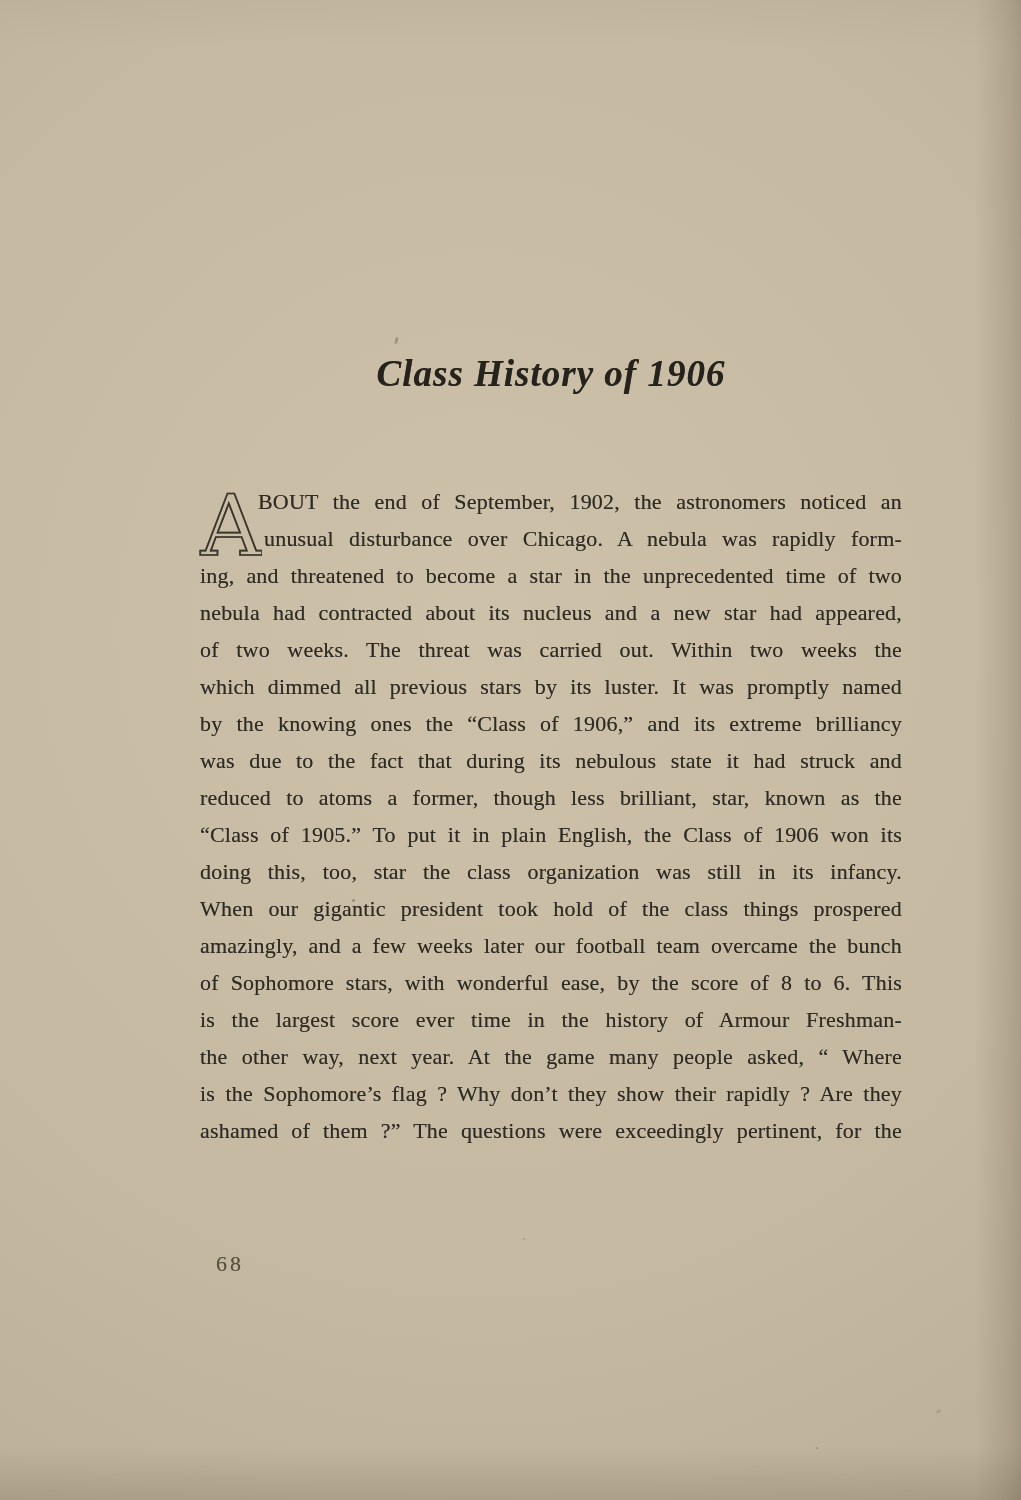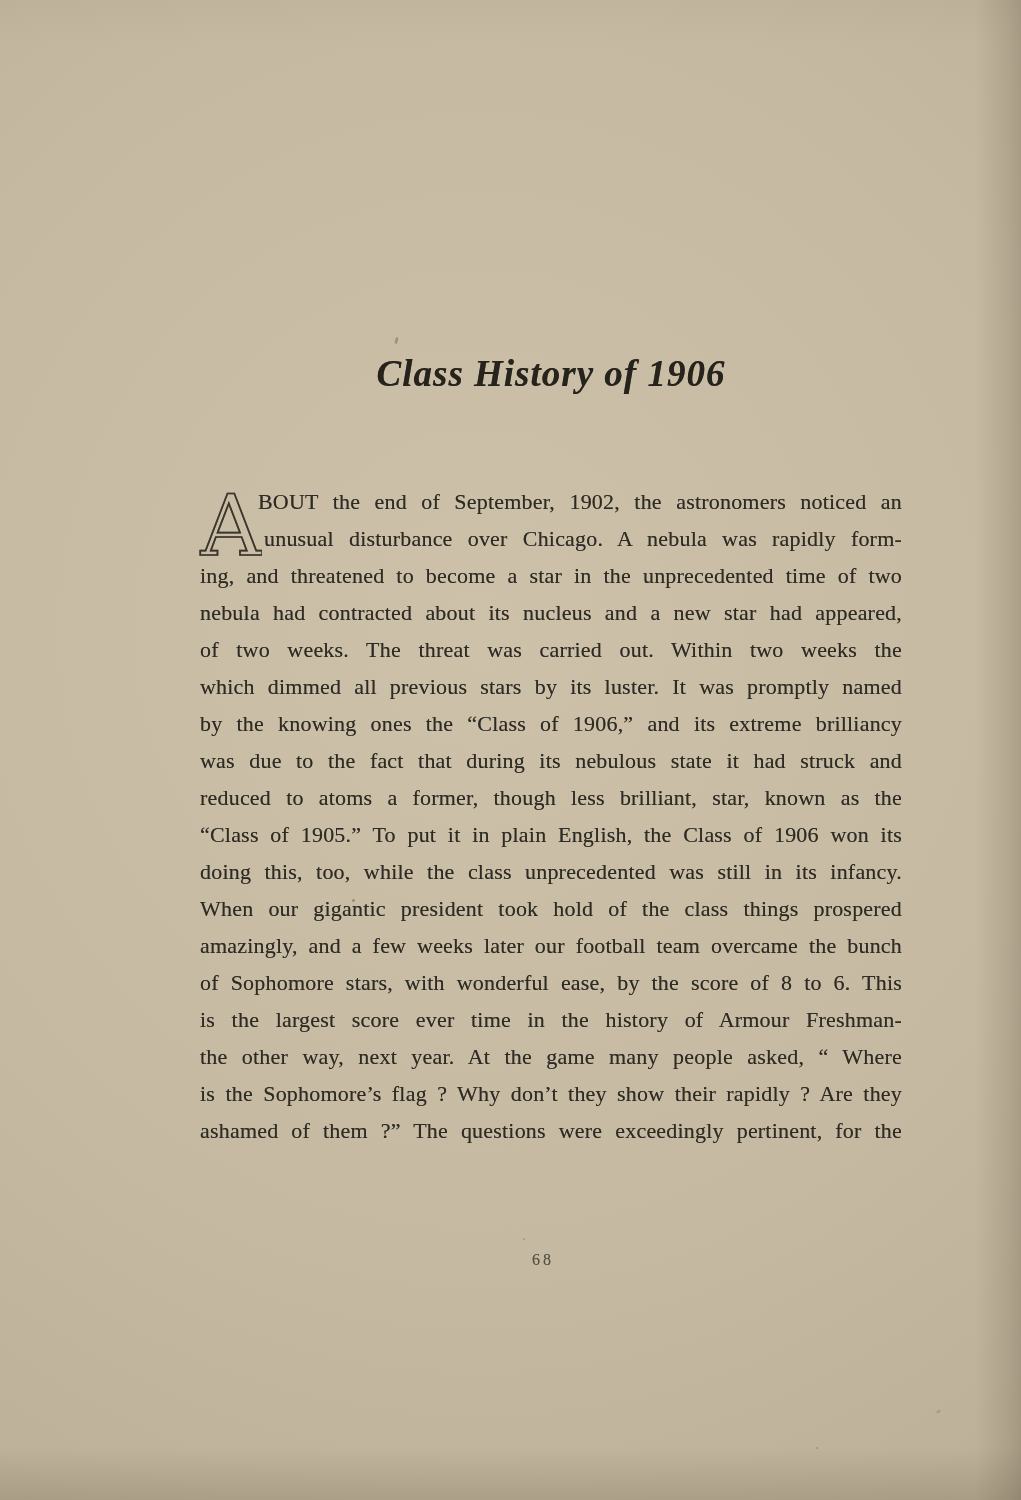--- a/index.html
+++ b/index.html
@@ -48,23 +48,23 @@
   .line{white-space:normal;}
   .cap-indent-1{padding-left:58px;}
   .cap-indent-2{padding-left:64px;}
   .dropcap{
     position:absolute;
     left:-2px; top:0px;
     width:64px; height:86px;
   }
   .pagenum{
     position:absolute;
-    left:192px; top:1251px; width:702px;
-    text-align:center;
-    font-size:16px;
+    left:216px; top:1251px; width:702px;
+    text-align:left;
+    font-size:22px;
     letter-spacing:3px;
     color:#55503f;
     text-shadow:0 0 .5px rgba(85,80,63,.5);
   }
   .speck{position:absolute;background:#6b6354;border-radius:50%;}
   .speck.s1{left:395px;top:337px;width:3px;height:7px;opacity:.45;transform:rotate(14deg);border-radius:40% 60% 50% 50%;}
   .speck.s2{left:352px;top:899px;width:3px;height:3px;opacity:.55;}
   .speck.s3{left:816px;top:1447px;width:2px;height:2px;opacity:.4;}
   .speck.s4{left:936px;top:1410px;width:5px;height:3px;opacity:.25;transform:rotate(-30deg);}
   .speck.s5{left:523px;top:1238px;width:2px;height:2px;opacity:.35;}
@@ -85,21 +85,21 @@
     <div class="line cap-indent-1">BOUT the end of September, 1902, the astronomers noticed an</div>
     <div class="line cap-indent-2">unusual disturbance over Chicago. A nebula was rapidly form-</div>
     <div class="line">ing, and threatened to become a star in the unprecedented time of two</div>
     <div class="line">nebula had contracted about its nucleus and a new star had appeared,</div>
     <div class="line">of two weeks. The threat was carried out. Within two weeks the</div>
     <div class="line">which dimmed all previous stars by its luster. It was promptly named</div>
     <div class="line">by the knowing ones the “Class of 1906,” and its extreme brilliancy</div>
     <div class="line">was due to the fact that during its nebulous state it had struck and</div>
     <div class="line">reduced to atoms a former, though less brilliant, star, known as the</div>
     <div class="line">“Class of 1905.” To put it in plain English, the Class of 1906 won its</div>
-    <div class="line">doing this, too, while the class unprecedented was still in its infancy.</div>
+    <div class="line">doing this, too, star the class organization was still in its infancy.</div>
     <div class="line">When our gigantic president took hold of the class things prospered</div>
     <div class="line">amazingly, and a few weeks later our football team overcame the bunch</div>
     <div class="line">of Sophomore stars, with wonderful ease, by the score of 8 to 6. This</div>
     <div class="line">is the largest score ever time in the history of Armour Freshman-</div>
     <div class="line">the other way, next year. At the game many people asked, “ Where</div>
     <div class="line">is the Sophomore’s flag ? Why don’t they show their rapidly ? Are they</div>
     <div class="line">ashamed of them ?” The questions were exceedingly pertinent, for the</div>
   </div>
 
   <div class="pagenum">68</div>

